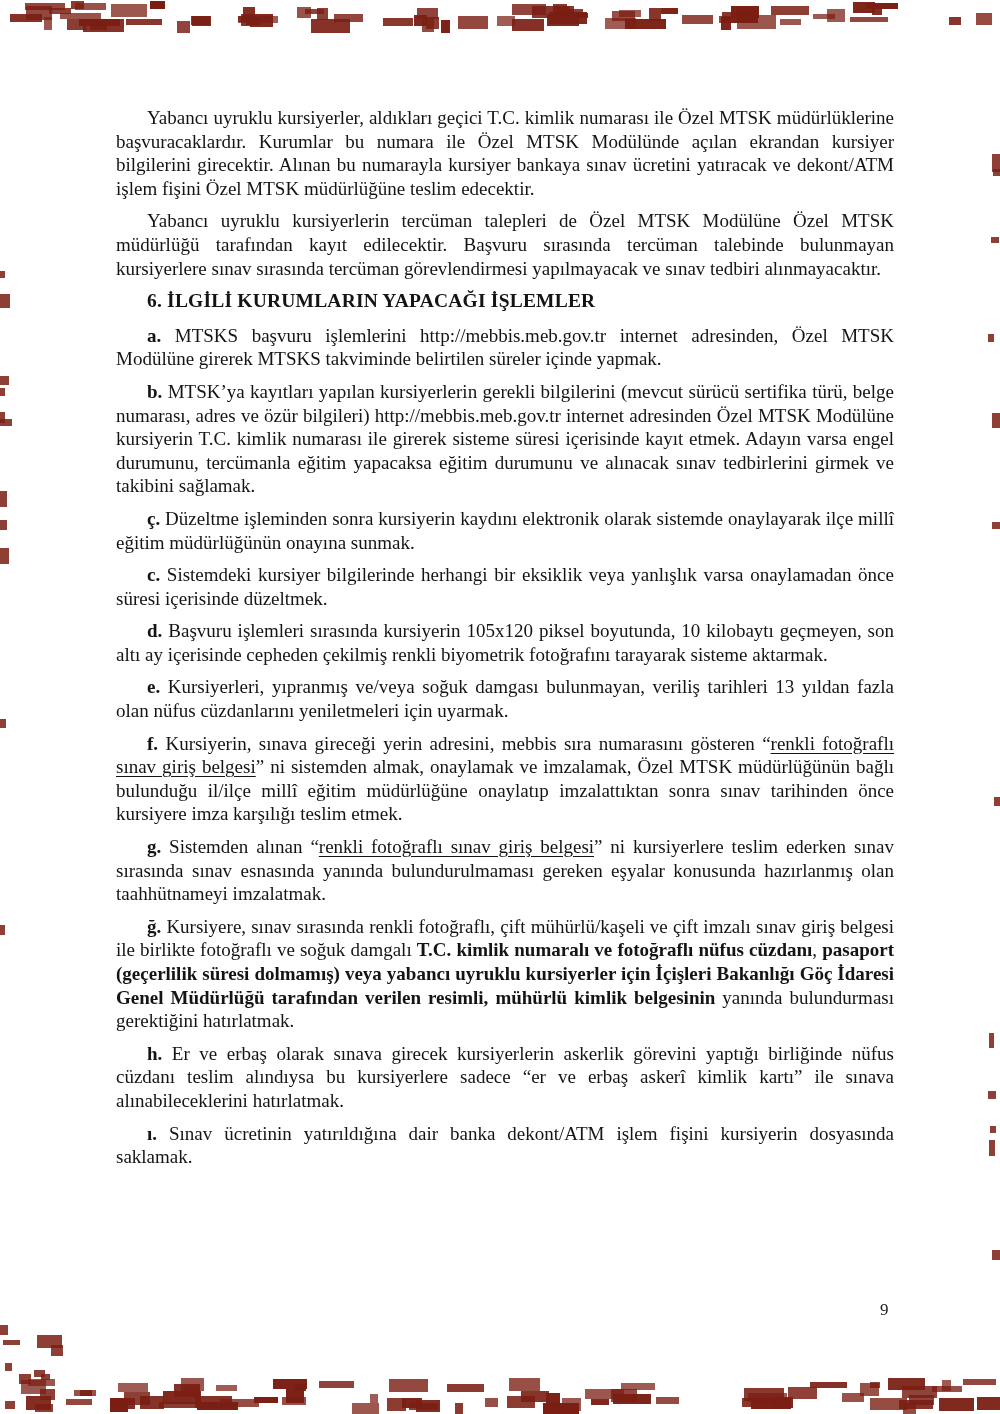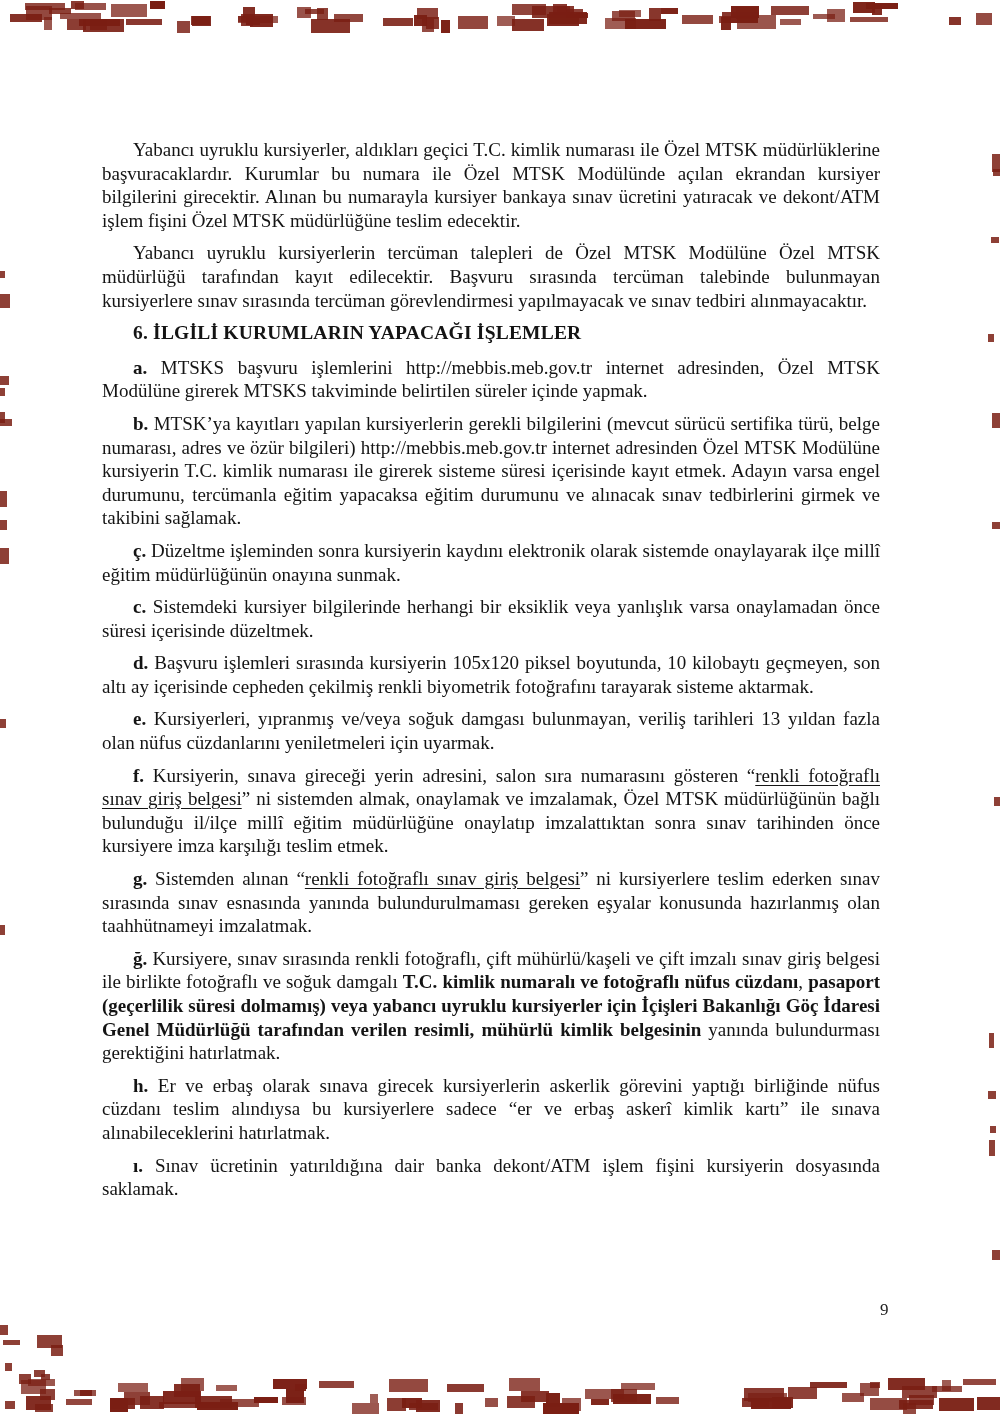--- a/index.html
+++ b/index.html
@@ -6,23 +6,22 @@
   .page{
     position:relative;
     width:1000px;height:1414px;
     background:#ffffff;
     overflow:hidden;
     font-family:"Liberation Serif","DejaVu Serif",serif;
     color:#141414;
   }
   .content{
     position:absolute;
-    left:102px;top:106px;
+    left:116px;top:106px;
     width:778px;
-    margin-top:32px;
   }
   .para{
     font-size:19px;
     line-height:23.6px;
     text-align:justify;
     text-indent:31px;
     margin:0 0 9px 0;
   }
   .heading{
     font-size:19.5px;
@@ -237,21 +236,21 @@
     <p class="para"><b>b.</b><span> MTSK’ya kayıtları yapılan kursiyerlerin gerekli bilgilerini (mevcut sürücü sertifika türü, belge numarası, adres ve özür bilgileri) http://mebbis.meb.gov.tr internet adresinden Özel MTSK Modülüne kursiyerin T.C. kimlik numarası ile girerek sisteme süresi içerisinde kayıt etmek. Adayın varsa engel durumunu, tercümanla eğitim yapacaksa eğitim durumunu ve alınacak sınav tedbirlerini girmek ve takibini sağlamak.</span></p>
 
     <p class="para"><b>ç.</b><span> Düzeltme işleminden sonra kursiyerin kaydını elektronik olarak sistemde onaylayarak ilçe millî eğitim müdürlüğünün onayına sunmak.</span></p>
 
     <p class="para"><b>c.</b><span> Sistemdeki kursiyer bilgilerinde herhangi bir eksiklik veya yanlışlık varsa onaylamadan önce süresi içerisinde düzeltmek.</span></p>
 
     <p class="para"><b>d.</b><span> Başvuru işlemleri sırasında kursiyerin 105x120 piksel boyutunda, 10 kilobaytı geçmeyen, son altı ay içerisinde cepheden çekilmiş renkli biyometrik fotoğrafını tarayarak sisteme aktarmak.</span></p>
 
     <p class="para"><b>e.</b><span> Kursiyerleri, yıpranmış ve/veya soğuk damgası bulunmayan, veriliş tarihleri 13 yıldan fazla olan nüfus cüzdanlarını yeniletmeleri için uyarmak.</span></p>
 
-    <p class="para"><b>f.</b><span> Kursiyerin, sınava gireceği yerin adresini, salon sıra numarasını gösteren “</span><u>renkli fotoğraflı sınav giriş belgesi</u><span>” ni sistemden almak, onaylamak ve imzalamak, Özel MTSK müdürlüğünün bağlı bulunduğu il/ilçe millî eğitim müdürlüğüne onaylatıp imzalattıktan sonra sınav tarihinden önce kursiyere imza karşılığı teslim etmek.</span></p>
+    <p class="para"><b>f.</b><span> Kursiyerin, sınava gireceği yerin adresini, mebbis sıra numarasını gösteren “</span><u>renkli fotoğraflı sınav giriş belgesi</u><span>” ni sistemden almak, onaylamak ve imzalamak, Özel MTSK müdürlüğünün bağlı bulunduğu il/ilçe millî eğitim müdürlüğüne onaylatıp imzalattıktan sonra sınav tarihinden önce kursiyere imza karşılığı teslim etmek.</span></p>
 
     <p class="para"><b>g.</b><span> Sistemden alınan “</span><u>renkli fotoğraflı sınav giriş belgesi</u><span>” ni kursiyerlere teslim ederken sınav sırasında sınav esnasında yanında bulundurulmaması gereken eşyalar konusunda hazırlanmış olan taahhütnameyi imzalatmak.</span></p>
 
     <p class="para"><b>ğ.</b><span> Kursiyere, sınav sırasında renkli fotoğraflı, çift mühürlü/kaşeli ve çift imzalı sınav giriş belgesi ile birlikte fotoğraflı ve soğuk damgalı </span><b>T.C. kimlik numaralı ve fotoğraflı nüfus cüzdanı</b><span>, </span><b>pasaport (geçerlilik süresi dolmamış) veya yabancı uyruklu kursiyerler için İçişleri Bakanlığı Göç İdaresi Genel Müdürlüğü tarafından verilen resimli, mühürlü kimlik belgesinin</b><span> yanında bulundurması gerektiğini hatırlatmak.</span></p>
 
     <p class="para"><b>h.</b><span> Er ve erbaş olarak sınava girecek kursiyerlerin askerlik görevini yaptığı birliğinde nüfus cüzdanı teslim alındıysa bu kursiyerlere sadece “er ve erbaş askerî kimlik kartı” ile sınava alınabileceklerini hatırlatmak.</span></p>
 
     <p class="para"><b>ı.</b><span> Sınav ücretinin yatırıldığına dair banka dekont/ATM işlem fişini kursiyerin dosyasında saklamak.</span></p>
 
   </div>

